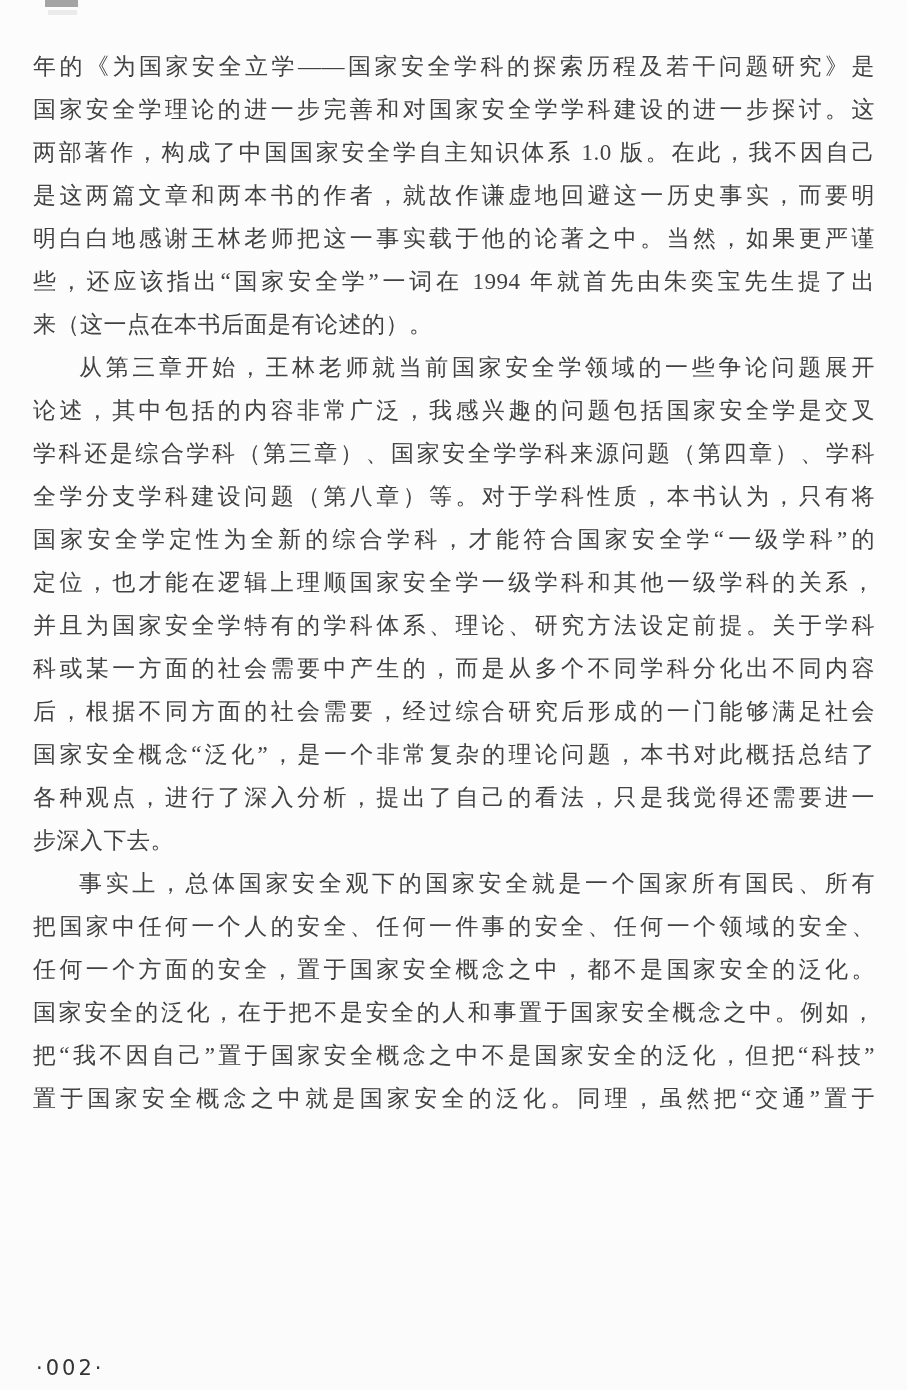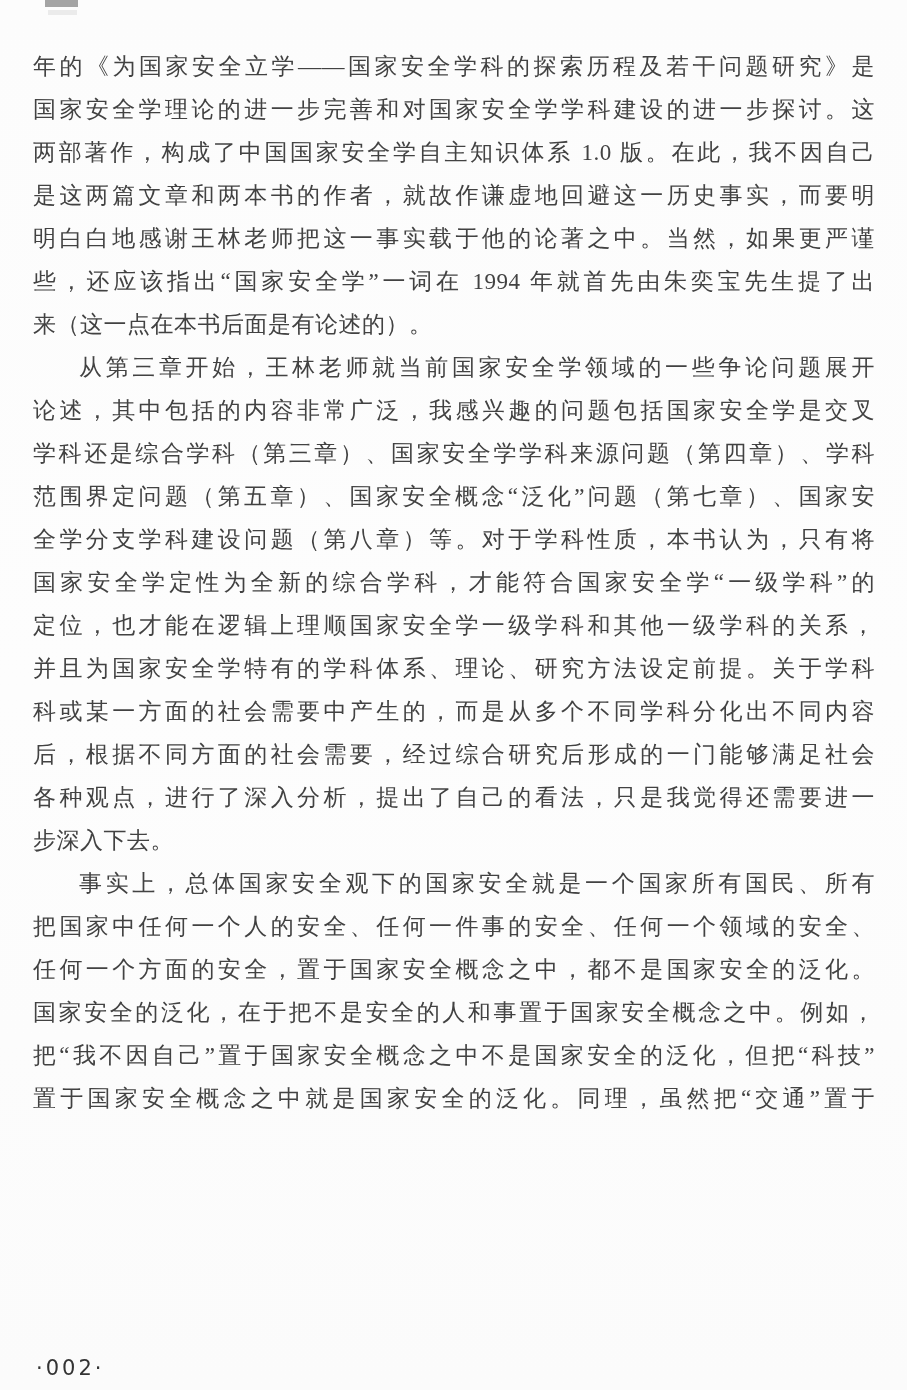--- a/index.html
+++ b/index.html
@@ -80,27 +80,27 @@
     <div class="line">年的《为国家安全立学——国家安全学科的探索历程及若干问题研究》是</div>
     <div class="line">国家安全学理论的进一步完善和对国家安全学学科建设的进一步探讨。这</div>
     <div class="line">两部著作，构成了中国国家安全学自主知识体系 1.0 版。在此，我不因自己</div>
     <div class="line">是这两篇文章和两本书的作者，就故作谦虚地回避这一历史事实，而要明</div>
     <div class="line">明白白地感谢王林老师把这一事实载于他的论著之中。当然，如果更严谨</div>
     <div class="line">些，还应该指出“国家安全学”一词在 1994 年就首先由朱奕宝先生提了出</div>
     <div class="line short">来（这一点在本书后面是有论述的）。</div>
     <div class="line indent">从第三章开始，王林老师就当前国家安全学领域的一些争论问题展开</div>
     <div class="line">论述，其中包括的内容非常广泛，我感兴趣的问题包括国家安全学是交叉</div>
     <div class="line">学科还是综合学科（第三章）、国家安全学学科来源问题（第四章）、学科</div>
-    <div class="line">范围界定问题（第五章）、国家安全概念“泛化”问题（第七章）、国家安</div>
     <div class="line">全学分支学科建设问题（第八章）等。对于学科性质，本书认为，只有将</div>
     <div class="line">国家安全学定性为全新的综合学科，才能符合国家安全学“一级学科”的</div>
     <div class="line">定位，也才能在逻辑上理顺国家安全学一级学科和其他一级学科的关系，</div>
     <div class="line">并且为国家安全学特有的学科体系、理论、研究方法设定前提。关于学科</div>
     <div class="line">科或某一方面的社会需要中产生的，而是从多个不同学科分化出不同内容</div>
     <div class="line">后，根据不同方面的社会需要，经过综合研究后形成的一门能够满足社会</div>
+    <div class="line">国家安全概念“泛化”，是一个非常复杂的理论问题，本书对此概括总结了</div>
     <div class="line">各种观点，进行了深入分析，提出了自己的看法，只是我觉得还需要进一</div>
     <div class="line short">步深入下去。</div>
     <div class="line indent">事实上，总体国家安全观下的国家安全就是一个国家所有国民、所有</div>
     <div class="line">把国家中任何一个人的安全、任何一件事的安全、任何一个领域的安全、</div>
     <div class="line">任何一个方面的安全，置于国家安全概念之中，都不是国家安全的泛化。</div>
     <div class="line">国家安全的泛化，在于把不是安全的人和事置于国家安全概念之中。例如，</div>
     <div class="line">把“我不因自己”置于国家安全概念之中不是国家安全的泛化，但把“科技”</div>
     <div class="line">置于国家安全概念之中就是国家安全的泛化。同理，虽然把“交通”置于</div>
   </div>
 

